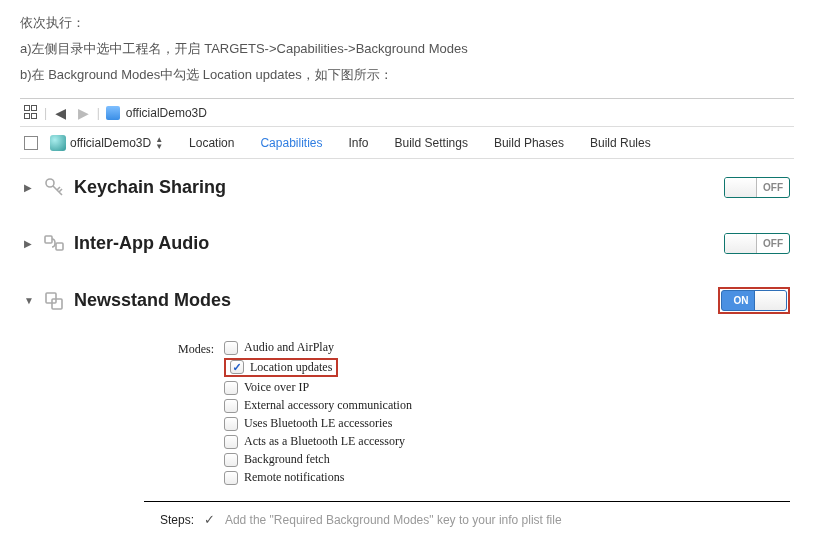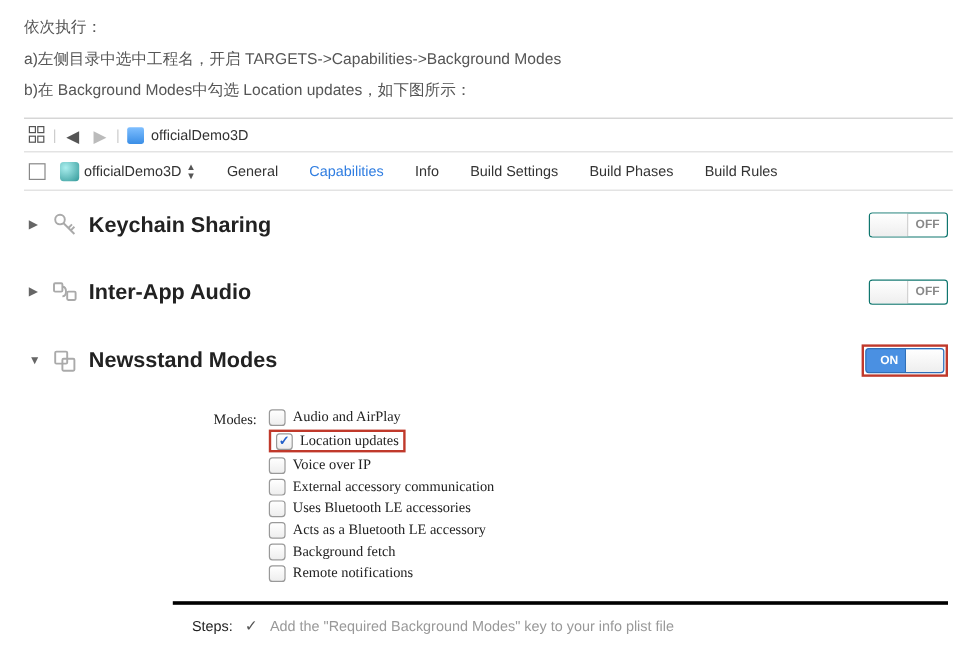--- a/index.html
+++ b/index.html
@@ -82,23 +82,23 @@
   .modes-list { display:flex; flex-direction:column; gap:3px; }
   .mode-item { display:flex; align-items:center; gap:6px; font-size:12px; color:#222; }
   .checkbox {
     width:14px; height:14px; border:1px solid #999; border-radius:3px;
     background:linear-gradient(#fff,#eee); display:flex; align-items:center; justify-content:center;
     cursor:pointer; flex-shrink:0;
   }
   .checkbox.checked::after {
     content:"✓"; font-size:11px; color:#2360c9; font-weight:bold; line-height:1;
   }
-  .mode-highlight { border:2px solid #c0392b; padding:0 4px; display:inline-flex; align-items:flex-end; gap:6px; }
+  .mode-highlight { border:2px solid #c0392b; padding:0 4px; display:inline-flex; align-items:flex-start; gap:6px; }
   .steps-row {
-    border-top:3px solid #000000; margin-top:16px; padding-top:10px;
+    border-top:1px solid #000000; margin-top:16px; padding-top:10px;
     display:flex; align-items:center; gap:10px; margin-left:120px;
     font-size:12px;
   }
   .steps-label { width:50px; text-align:right; color:#222; }
   .steps-check { color:#555; font-size:13px; }
   .steps-text { color:#999; }
   .updown { font-size:8px; line-height:7px; color:#555; display:flex; flex-direction:column; }
 </style>
 </head>
 <body>
@@ -130,21 +130,21 @@
     <div class="target-select">
       <span class="checkbox-outer"></span>
       <span style="width:4px"></span>
       <span class="app-icon"></span>
       <span>officialDemo3D</span>
       <span class="updown">
           <span>▲</span>
           <span>▼</span>
         </span>
     </div>
-    <span class="tab">General</span>
+    <span class="tab">Location</span>
     <span class="tab active">Capabilities</span>
     <span class="tab">Info</span>
     <span class="tab">Build Settings</span>
     <span class="tab">Build Phases</span>
     <span class="tab">Build Rules</span>
   </div>
 
   <div class="capability-section">
     <div class="cap-header">
       <div class="cap-left">

